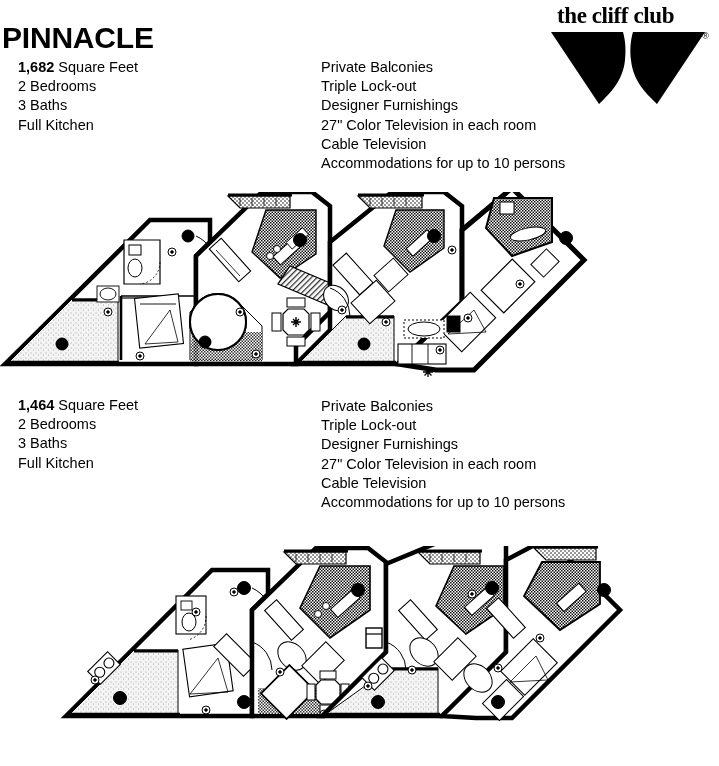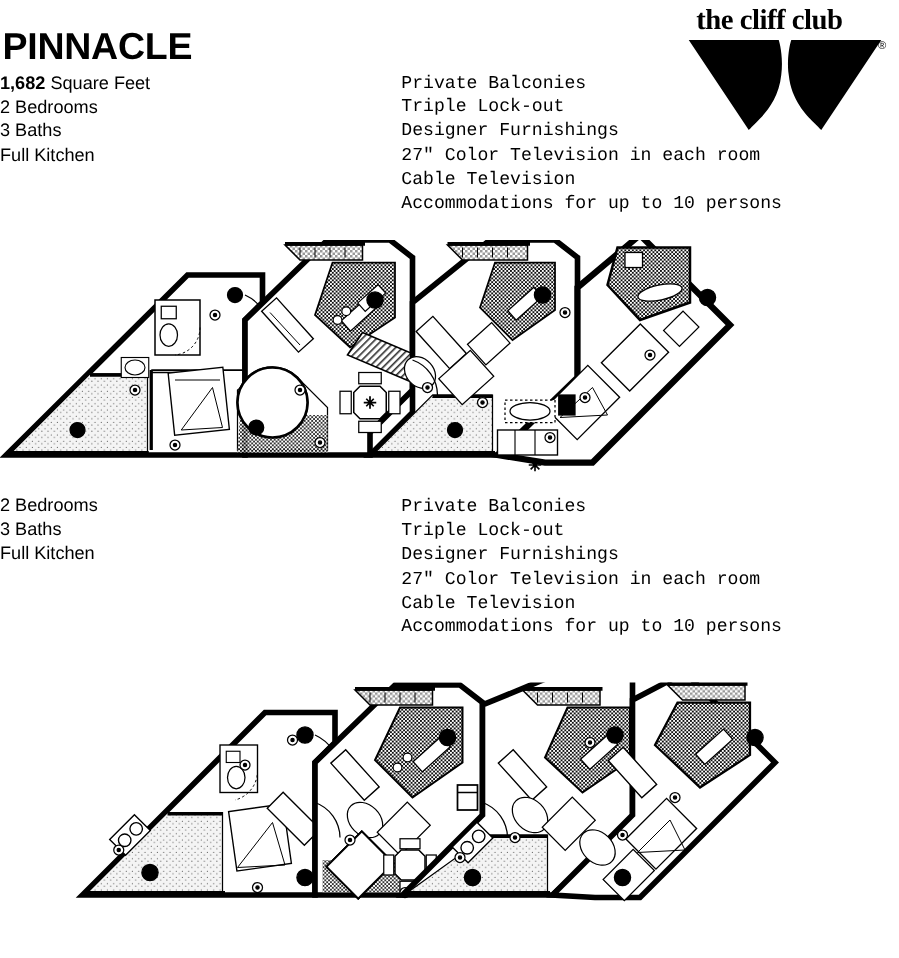--- a/index.html
+++ b/index.html
@@ -62,22 +62,22 @@
     line-height: 32px;
     letter-spacing: -0.2px;
     margin: 0 0 4px 2px;
   }
 
   .specs {
     position: relative;
     height: 124px;
   }
   .spec-col { position: absolute; top: 0; }
-  .spec-col.left  { left: 0;   width: 300px; }
-  .spec-col.right { left: 321px; width: 390px; font-family: Liberation Mono, monospace; }
+  .spec-col.left  { left: 18px;   width: 300px; }
+  .spec-col.right { left: 321px; width: 390px; }
 
   .spec-line {
     font-size: 14.5px;
     line-height: 19.2px;
     white-space: nowrap;
     font-weight: normal;
   }
   .spec-line .sqft-num { font-weight: bold; }
 
   
@@ -301,20 +301,21 @@
         </g>
       </g>
     </svg>
   </div>
 </section>
 
 <section class="unit" id="unit-crest">
 
   <div class="specs">
     <div class="spec-col left">
+      <div class="spec-line"><span class="sqft-num">1,464</span><span> Square Feet</span></div>
       <div class="spec-line">2 Bedrooms</div>
       <div class="spec-line">3 Baths</div>
       <div class="spec-line">Full Kitchen</div>
     </div>
     <div class="spec-col right">
       <div class="spec-line">Private Balconies</div>
       <div class="spec-line">Triple Lock-out</div>
       <div class="spec-line">Designer Furnishings</div>
       <div class="spec-line">27" Color Television in each room</div>
       <div class="spec-line">Cable Television</div>

